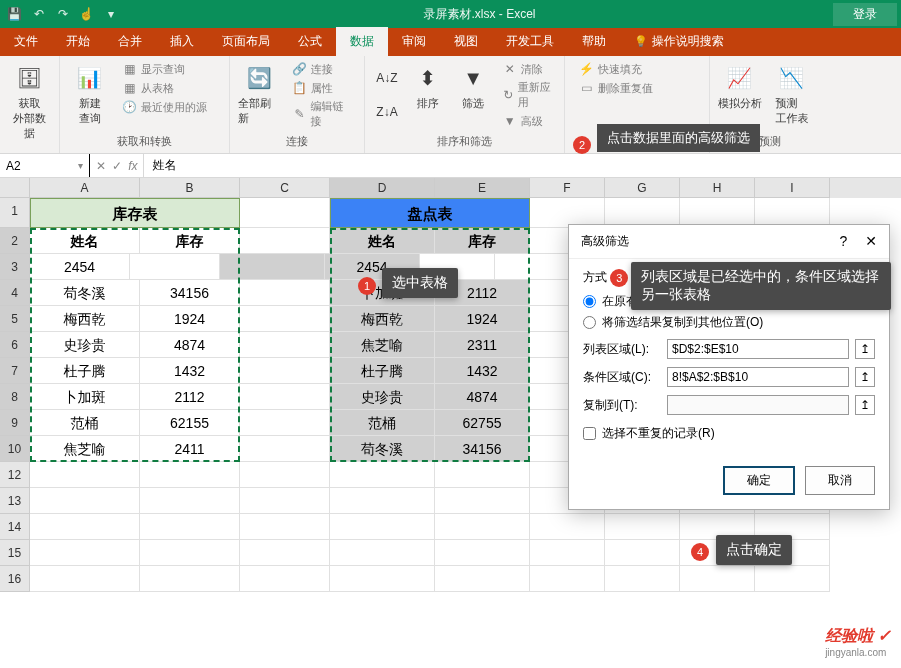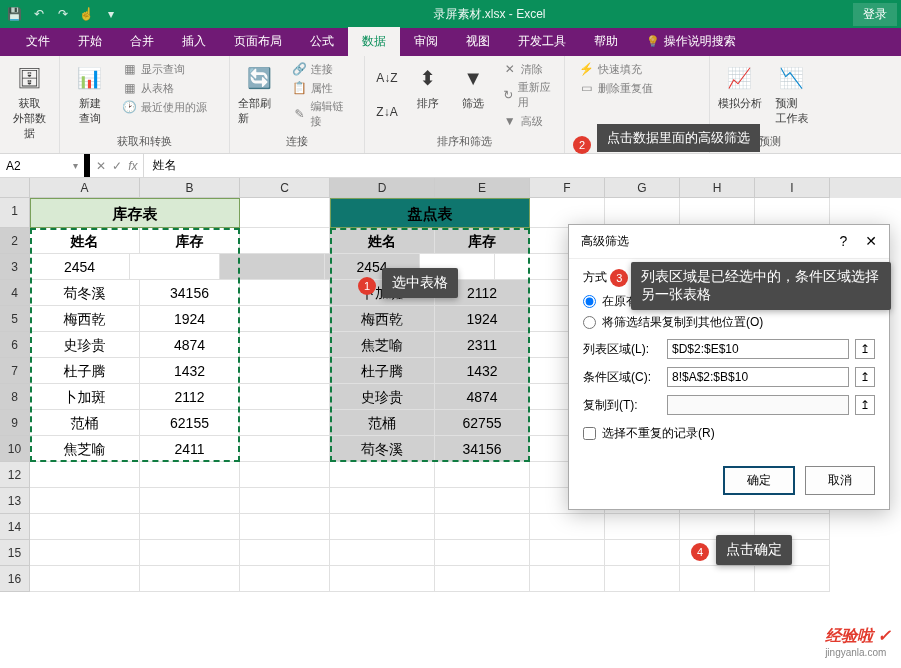--- a/index.html
+++ b/index.html
@@ -1,36 +1,36 @@
 <!DOCTYPE html>
 <html><head>
 <meta charset="utf-8">
 <style>
 * { box-sizing: border-box; margin: 0; padding: 0; font-family: "Microsoft YaHei", sans-serif; }
 body { background: #fff; width: 901px; height: 668px; overflow: hidden; position: relative; }
 .titlebar { background: #0a8f5a; height: 28px; display: flex; align-items: center; color: #fff; font-size: 12px; }
 .titlebar .qat { display: flex; gap: 2px; padding: 0 4px; }
 .titlebar .qat span { width: 22px; height: 22px; display: flex; align-items: center; justify-content: center; opacity: 0.85; }
 .titlebar .title { flex: 1; text-align: center; opacity: 0.92; }
-.titlebar .login { background: rgba(255,255,255,0.15); padding: 3px 10px; margin-right: 4px; font-size: 12px; }
-.tabs { background: #701a75; height: 28px; display: flex; align-items: flex-end; padding-left: 12px; }
+.titlebar .login { background: rgba(255,255,255,0.15); padding: 3px 20px; margin-right: 4px; font-size: 12px; }
+.tabs { background: #c2410c; height: 28px; display: flex; align-items: flex-end; padding-left: 0; }
 .tab { color: #fff; font-size: 12px; padding: 6px 14px; cursor: pointer; }
 .tab.active { background: #f3f2f1; color: #0a8f5a; }
 .tab.lightbulb::before { content: "💡"; font-size: 11px; margin-right: 4px; opacity: 0.7; }
 .ribbon { background: #f3f2f1; height: 98px; border-bottom: 1px solid #d8d8d8; display: flex; position: relative; }
 .ribbon-group { border-right: 1px solid #e0e0e0; padding: 2px 6px; display: flex; flex-direction: column; }
 .ribbon-group .gbody { flex: 1; display: flex; gap: 4px; align-items: flex-start; padding-top: 2px; }
 .ribbon-group .glabel { text-align: center; font-size: 11px; color: #5a5a5a; padding: 2px 0; }
 .big-btn { display: flex; flex-direction: column; align-items: center; width: 48px; font-size: 11px; color: #3a3a3a; gap: 2px; padding: 2px; }
 .big-btn .icon { width: 32px; height: 32px; display: flex; align-items: center; justify-content: center; font-size: 20px; }
 .small-btns { display: flex; flex-direction: column; gap: 1px; }
 .small-btn { font-size: 11px; color: #808080; padding: 1px 4px; display: flex; align-items: center; gap: 3px; }
 .small-btn .icon { width: 16px; height: 16px; display: inline-flex; align-items: center; justify-content: center; font-size: 12px; }
 .formula-bar { height: 24px; display: flex; border-bottom: 1px solid #d8d8d8; font-size: 12px; }
-.name-box { width: 90px; border-right: 6px solid #000000; padding: 2px 6px; display: flex; align-items: center; justify-content: space-between; }
+.name-box { width: 90px; border-right: 1px solid #000000; padding: 2px 6px; display: flex; align-items: center; justify-content: space-between; }
 .fx-btns { display: flex; align-items: center; padding: 0 6px; gap: 6px; color: #888; border-right: 1px solid #d8d8d8; }
 .fx-input { flex: 1; padding: 2px 8px; display: flex; align-items: center; }
 .grid-area { position: relative; background: #fff; }
 .col-headers { display: flex; height: 20px; background: #e6e6e6; }
 .corner { width: 30px; border-right: 1px solid #ccc; border-bottom: 1px solid #ccc; background: #e6e6e6; }
 .col-h { border-right: 1px solid #ccc; border-bottom: 1px solid #ccc; text-align: center; font-size: 12px; color: #333; line-height: 20px; background: #e6e6e6; }
 .col-h.sel { background: #cfcfcf; }
 .row { display: flex; height: 26px; }
 .row-h { width: 30px; border-right: 1px solid #ccc; border-bottom: 1px solid #ccc; text-align: center; font-size: 12px; color: #333; line-height: 26px; background: #e6e6e6; }
 .row-h.sel { background: #cfcfcf; }
@@ -238,21 +238,21 @@
     <div class="col-h cF">F</div>
     <div class="col-h cG">G</div>
     <div class="col-h cH">H</div>
     <div class="col-h cI">I</div>
   </div>
   <div id="rows">
       <div class="row r1">
         <div class="row-h">1</div>
         <div class="cell cA title-cell" style="grid-column: span 2; width: 210px;">库存表</div>
         <div class="cell cC"></div>
-        <div class="cell cD title-cell" style="width: 200px; background: #0f766e;">盘点表</div>
+        <div class="cell cD title-cell" style="width: 200px; background: #3b82f6;">盘点表</div>
         <div class="cell cF"></div>
         <div class="cell cG"></div>
         <div class="cell cH"></div>
         <div class="cell cI"></div>
       </div>
       <div class="row">
         <div class="row-h sel">2</div>
         <div class="cell cA header-cell">姓名</div>
         <div class="cell cB header-cell">库存</div>
         <div class="cell cC"></div>

